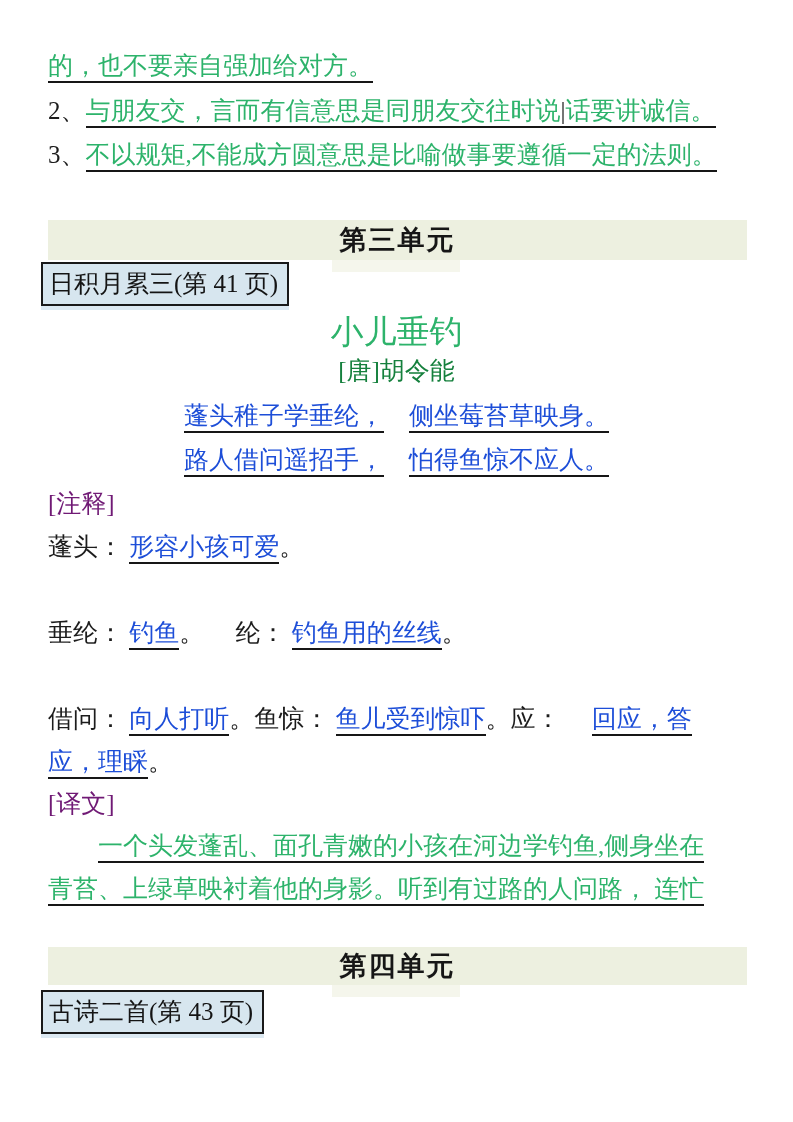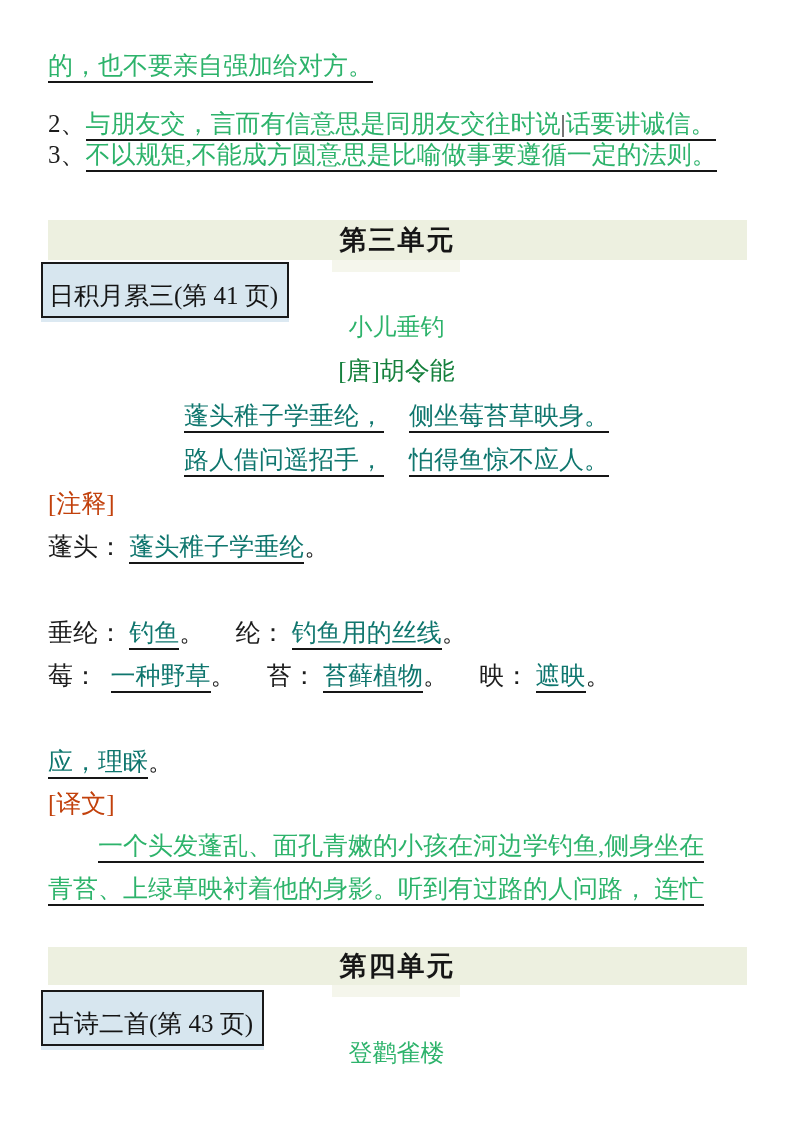--- a/index.html
+++ b/index.html
@@ -6,72 +6,71 @@
   .page{
     position:relative;width:793px;height:1114px;background:#ffffff;overflow:hidden;
     font-family:Liberation Serif, serif;
     color:#1c1c1c;font-size:25px;
   }
   .line{position:absolute;left:48px;white-space:pre;line-height:1.25;}
   .center{left:0;width:100%;text-align:center;}
   .seg{white-space:pre;}
   .seg.u{border-bottom:2px solid #161616;padding-bottom:2px;}
   .green{color:#2db36b;}
-  .red{color:#0f766e;}
+  .red{color:#1d4ed8;}
   .blue{color:#15803d;}
   .black{color:#1c1c1c;}
   .band{
     position:absolute;left:48px;width:699px;background:#edf0e0;
     display:flex;align-items:center;justify-content:center;
     font-weight:700;font-size:27px;color:#161616;letter-spacing:2px;
   }
   .band-tab{position:absolute;left:332px;width:128px;background:#f5f6ec;}
   .lesson-box{
     position:absolute;left:41px;display:inline-block;
     background:#d7e6ef;border:2px solid #191919;
-    padding:15px 9px 4px 6px;font-size:25px;color:#141414;
+    padding:3px 9px 4px 6px;font-size:25px;color:#141414;
     box-shadow:0 4px 0 #dce9f2;
   }
-  .title-green{color:#2db36b;font-size:24px;}
-  .header-blue{color:#c2410c;}
+  .title-green{color:#2db36b;font-size:33px;}
+  .header-blue{color:#701a75;}
 </style>
 </head>
 <body>
 
 <div class="page">
 
   <div class="line" style="top:50px"><span class="seg green u">的，也不要亲自强加给对方。</span></div>
-  <div class="line" style="top:108px"><span class="seg black">2、</span><span class="seg green u">与朋友交，言而有信意思是同朋友交往时说</span><span class="seg black u">|</span><span class="seg green u">话要讲诚信。</span></div>
+  <div class="line" style="top:95px"><span class="seg black">2、</span><span class="seg green u">与朋友交，言而有信意思是同朋友交往时说</span><span class="seg black u">|</span><span class="seg green u">话要讲诚信。</span></div>
   <div class="line" style="top:139px"><span class="seg black">3、</span><span class="seg green u">不以规矩,不能成方圆意思是比喻做事要遵循一定的法则。</span></div>
 
   <div class="band-tab" style="top:256px;height:16px"></div>
   <div class="band" style="top:220px;height:40px">
     <span>第三单元</span>
   </div>
   <div class="lesson-box" style="top:262px">日积月累三(第 41 页)</div>
 
   <div class="line center title-green" style="top:312px">小儿垂钓</div>
   <div class="line center blue" style="top:355px">[唐]胡令能</div>
 
   <div class="line center" style="top:400px"><span class="seg red u">蓬头稚子学垂纶，</span><span class="seg red">　</span><span class="seg red u">侧坐莓苔草映身。</span></div>
   <div class="line center" style="top:444px"><span class="seg red u">路人借问遥招手，</span><span class="seg red">　</span><span class="seg red u">怕得鱼惊不应人。</span></div>
 
   <div class="line header-blue" style="top:488px">[注释]</div>
 
-  <div class="line" style="top:531px"><span class="seg black">蓬头： </span><span class="seg red u">蓬头稚子学垂纶</span><span class="seg black">。</span></div>
+  <div class="line" style="top:531px"><span class="seg black">蓬头： </span><span class="seg red u">形容小孩可爱</span><span class="seg black">。</span></div>
   <div class="line" style="top:617px"><span class="seg black">垂纶： </span><span class="seg red u">钓鱼</span><span class="seg black">。　 </span><span class="seg black">纶： </span><span class="seg red u">钓鱼用的丝线</span><span class="seg black">。</span></div>
-  <div class="line" style="top:660px"><span class="seg black">莓：  </span><span class="seg red u">一种野草</span><span class="seg black">。　 </span><span class="seg black">苔： </span><span class="seg red u">苔藓植物</span><span class="seg black">。　 </span><span class="seg black">映： </span><span class="seg red u">遮映</span><span class="seg black">。</span></div>
+  <div class="line" style="top:703px"><span class="seg black">借问： </span><span class="seg red u">向人打听</span><span class="seg black">。</span><span class="seg black">鱼惊： </span><span class="seg red u">鱼儿受到惊吓</span><span class="seg black">。</span><span class="seg black">应： 　</span><span class="seg red u">回应，答</span></div>
   <div class="line" style="top:746px"><span class="seg red u">应，理睬</span><span class="seg black">。</span></div>
 
   <div class="line header-blue" style="top:788px">[译文]</div>
 
   <div class="line" style="top:830px"><span class="seg black">　　</span><span class="seg green u">一个头发蓬乱、面孔青嫩的小孩在河边学钓鱼,侧身坐在</span></div>
   <div class="line" style="top:873px"><span class="seg green u">青苔、上绿草映衬着他的身影。听到有过路的人问路， 连忙</span></div>
 
   <div class="band-tab" style="top:983px;height:14px"></div>
   <div class="band" style="top:947px;height:38px">
     <span>第四单元</span>
   </div>
   <div class="lesson-box" style="top:990px">古诗二首(第 43 页)</div>
 
-  <div class="line center title-green" style="top:1038px">登鹳雀楼</div>
 
 </div>
 
 </body></html>

